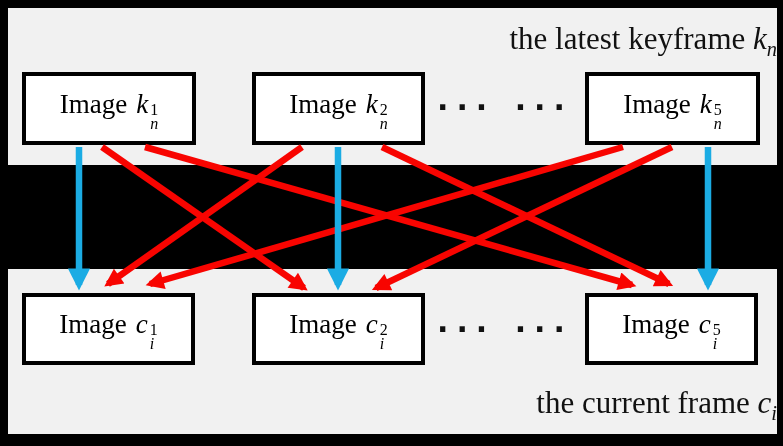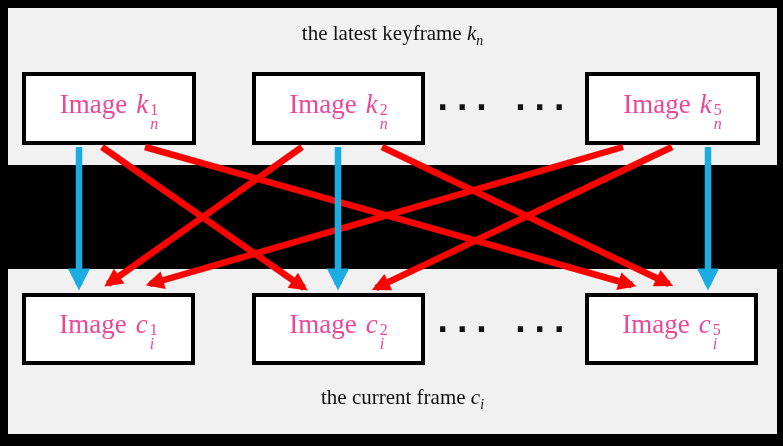--- a/index.html
+++ b/index.html
@@ -5,31 +5,31 @@
   html,body{margin:0;padding:0;}
   body{
     width:783px;height:446px;position:relative;overflow:hidden;
     background:#000;
     font-family:"Liberation Serif","DejaVu Serif",serif;
   }
   .panel{position:absolute;left:8px;width:769px;background:#f1f1f1;}
   .panel-top{top:8px;height:157px;}
   .panel-bottom{top:269px;height:165px;}
   .panel-caption{
-    position:absolute;left:0;right:0;text-align:center;
-    font-size:21px;color:#111;white-space:nowrap;
+    position:absolute;left:0;right:0;text-align:right;
+    font-size:31px;color:#111;white-space:nowrap;
   }
   .panel-top .panel-caption{top:13px;}
   .panel-bottom .panel-caption{top:116px;margin-left:20px;}
   .mvar{font-style:italic;}
   .panel-caption sub{font-style:italic;font-size:0.66em;}
   .imgbox{
     position:absolute;background:#fff;border:4px solid #000;
     box-sizing:border-box;display:flex;align-items:center;justify-content:center;
-    font-size:27px;color:#ec4899;white-space:nowrap;
+    font-size:27px;color:#000000;white-space:nowrap;
   }
   .bx-k1{left:22px;top:72px;width:174px;height:73px;}
   .bx-k2{left:252px;top:72px;width:173px;height:73px;}
   .bx-k5{left:585px;top:72px;width:175px;height:73px;}
   .bx-c1{left:22px;top:293px;width:173px;height:72px;}
   .bx-c2{left:252px;top:293px;width:173px;height:72px;}
   .bx-c5{left:585px;top:293px;width:173px;height:72px;}
   .lblwrap{display:inline-flex;align-items:baseline;}
   .lbl-prefix{margin-right:9px;}
   .ss{

